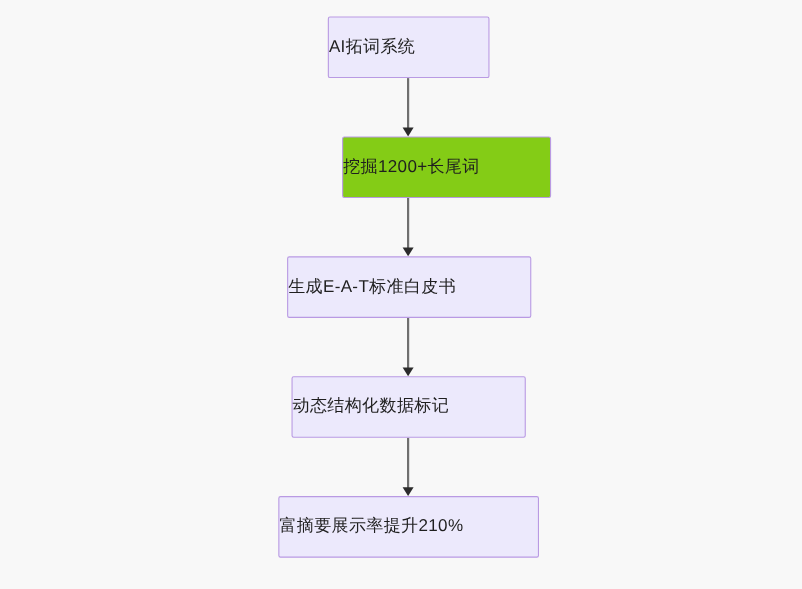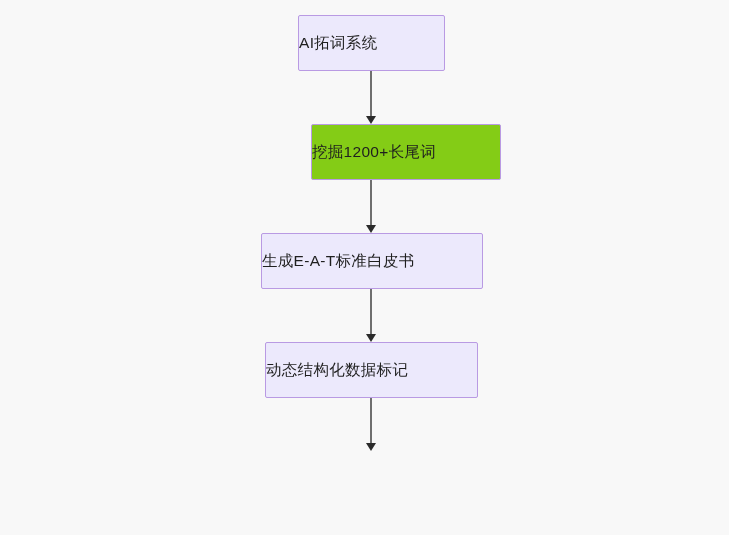--- a/index.html
+++ b/index.html
@@ -83,14 +83,17 @@
   </div>
   <div class="node" style="left: 276px; top: 124px; width: 190px; height: 56px; background: #84cc16; border-color: rgb(185, 154, 227); color: rgb(31, 31, 31); margin-left: 35px;">
     <span class="node-label">挖掘1200+长尾词</span>
   </div>
   <div class="node" style="left: 261px; top: 233px; width: 222px; height: 56px; background: rgb(236, 233, 252); border-color: rgb(185, 154, 227); color: rgb(31, 31, 31);">
     <span class="node-label">生成E-A-T标准白皮书</span>
   </div>
   <div class="node" style="left: 265px; top: 342px; width: 213px; height: 56px; background: rgb(236, 233, 252); border-color: rgb(185, 154, 227); color: rgb(31, 31, 31);">
     <span class="node-label">动态结构化数据标记</span>
   </div>
+  <div class="node" style="left: 253px; top: 451px; width: 237px; height: 56px; background: rgb(236, 233, 252); border-color: rgb(185, 154, 227); color: rgb(31, 31, 31);">
+    <span class="node-label">富摘要展示率提升210%</span>
+  </div>
 
 </div>
 
 </body></html>

